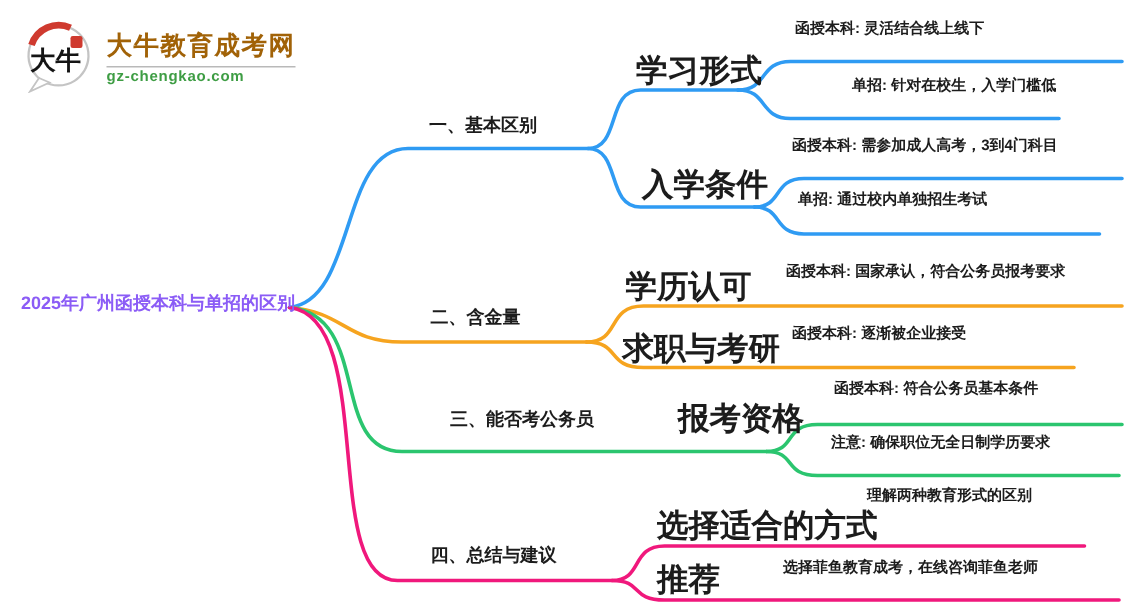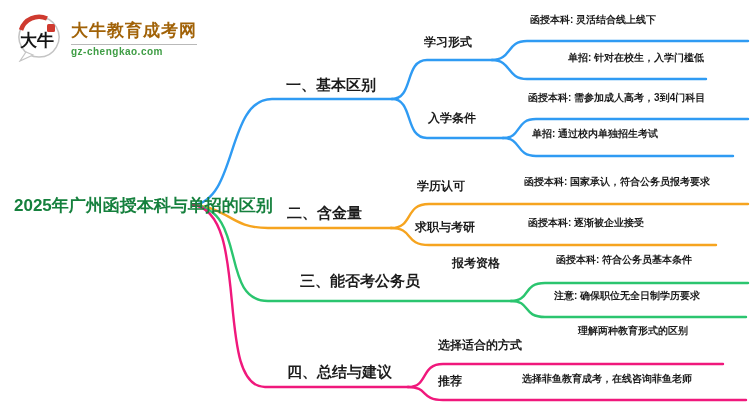--- a/index.html
+++ b/index.html
@@ -3,23 +3,23 @@
 <meta charset="utf-8">
 <style>
   html,body{margin:0;padding:0;background:#ffffff;}
   .stage{
     position:relative;width:750px;height:410px;background:#ffffff;overflow:hidden;
     font-family:"Liberation Sans","DejaVu Sans",sans-serif;color:#1c1c1c;
   }
   .wires{position:absolute;left:0;top:0;}
   .wires path{fill:none;stroke-width:2.4;stroke-linecap:round;stroke-linejoin:round;}
   .lbl{position:absolute;white-space:nowrap;line-height:1.25;}
-  .root{font-size:17px;font-weight:700;color:#15803d;}
-  .branch{font-size:15px;font-weight:700;}
-  .mid{font-size:12px;font-weight:600;}
+  .root{font-size:12px;font-weight:700;color:#8b5cf6;}
+  .branch{font-size:12px;font-weight:700;}
+  .mid{font-size:21px;font-weight:600;}
   .leaf{font-size:10px;font-weight:600;}
   
   .logo{position:absolute;left:14px;top:14px;display:flex;align-items:center;gap:7px;cursor:pointer;}
   .logo-text .site-name{font-size:17px;font-weight:700;color:#a16207;letter-spacing:1px;}
   .logo-text .divider{height:1px;background:#b9b9b9;margin:2px 0 1px 0;}
   .logo-text .site-url{font-size:10px;font-weight:700;color:#3e9d44;letter-spacing:.5px;}
 </style>
 </head>
 <body>
 
@@ -75,21 +75,21 @@
 
   <div class="lbl branch" style="left:286px;top:76px;">一、基本区别</div>
   <div class="lbl branch" style="left:287px;top:204px;">二、含金量</div>
   <div class="lbl branch" style="left:300px;top:272px;">三、能否考公务员</div>
   <div class="lbl branch" style="left:287px;top:363px;">四、总结与建议</div>
 
   <div class="lbl mid" style="left:424px;top:35px;">学习形式</div>
   <div class="lbl mid" style="left:428px;top:111px;">入学条件</div>
   <div class="lbl mid" style="left:417px;top:179px;">学历认可</div>
   <div class="lbl mid" style="left:415px;top:220px;">求职与考研</div>
-  <div class="lbl mid" style="left:452px;top:256px;">报考资格</div>
+  <div class="lbl mid" style="left:452px;top:267px;">报考资格</div>
   <div class="lbl mid" style="left:438px;top:338px;">选择适合的方式</div>
   <div class="lbl mid" style="left:438px;top:374px;">推荐</div>
 
   <div class="lbl leaf" style="left:530px;top:14px;">函授本科: 灵活结合线上线下</div>
   <div class="lbl leaf" style="left:532px;top:52px;margin-left:36px;">单招: 针对在校生，入学门槛低</div>
   <div class="lbl leaf" style="left:528px;top:92px;">函授本科: 需参加成人高考，3到4门科目</div>
   <div class="lbl leaf" style="left:532px;top:128px;text-align:right;">单招: 通过校内单独招生考试</div>
   <div class="lbl leaf" style="left:524px;top:176px;">函授本科: 国家承认，符合公务员报考要求</div>
   <div class="lbl leaf" style="left:528px;top:217px;">函授本科: 逐渐被企业接受</div>
   <div class="lbl leaf" style="left:556px;top:254px;text-align:center;">函授本科: 符合公务员基本条件</div>

